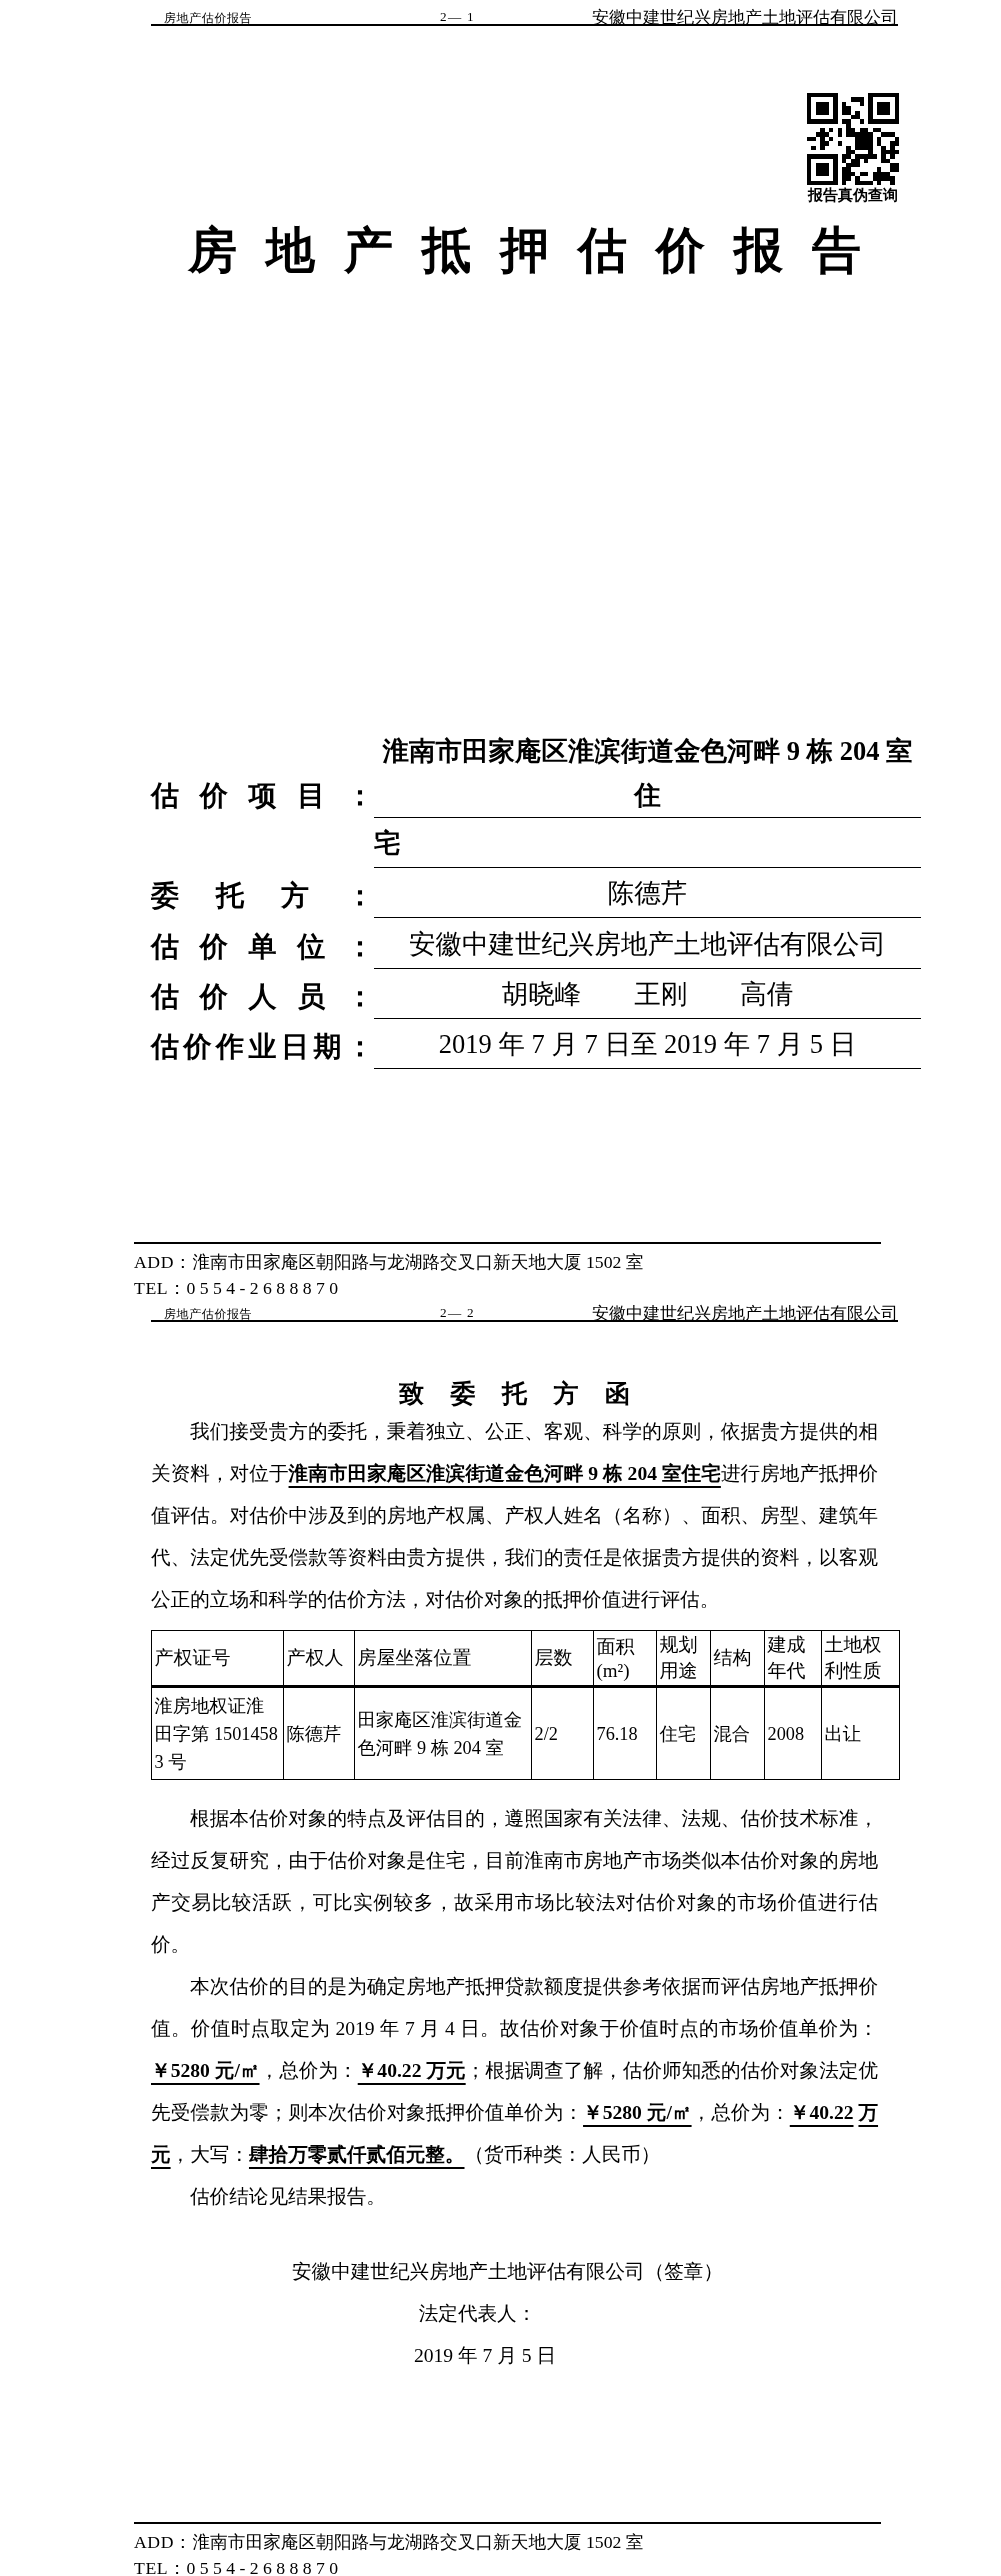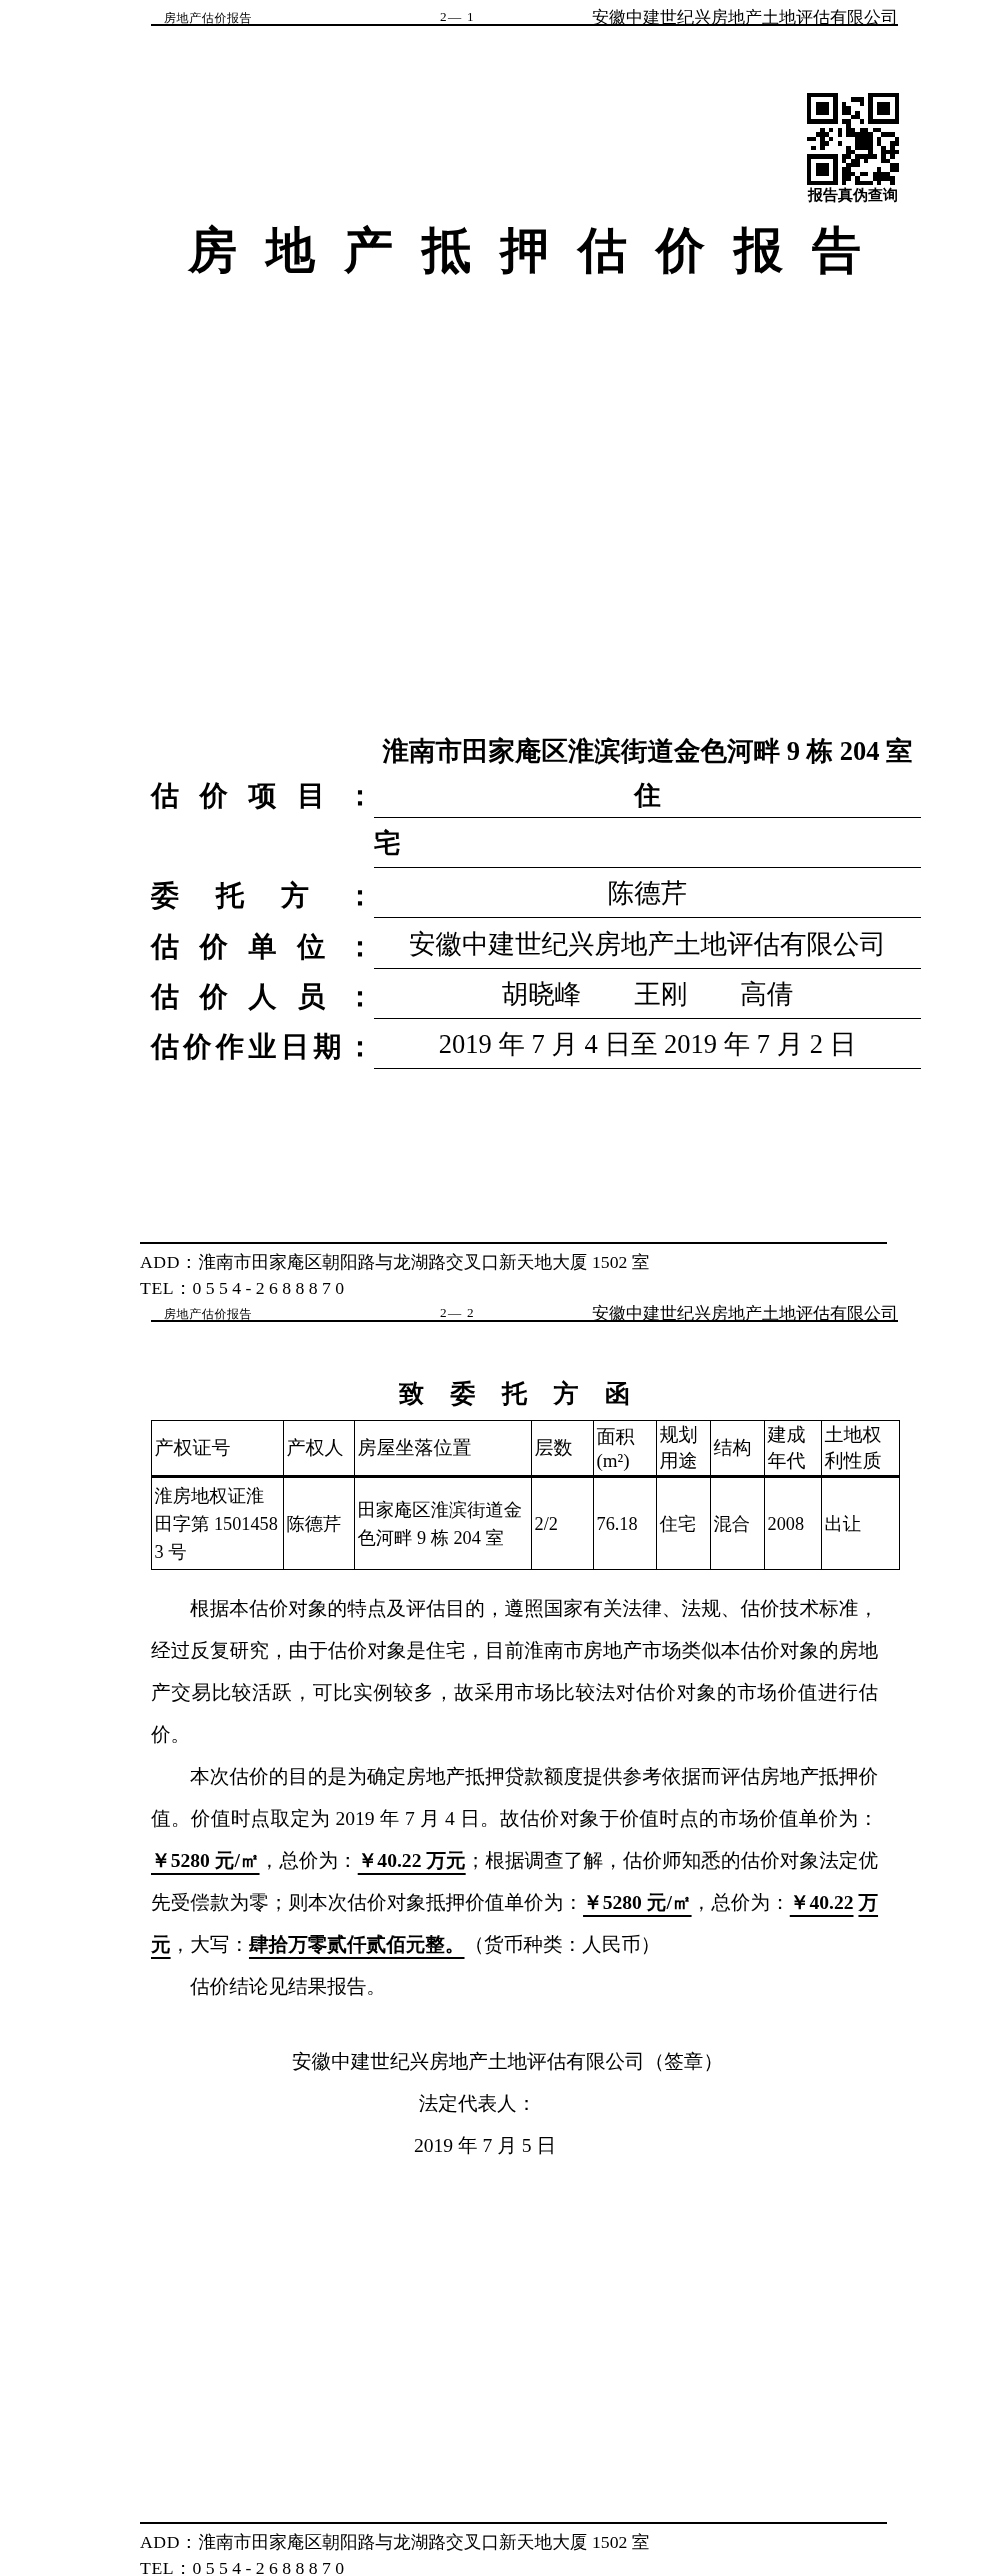--- a/index.html
+++ b/index.html
@@ -43,21 +43,21 @@
   .form{margin:449px 0 0 151px;width:770px;font-size:26.5px;}
   .frow{display:flex;align-items:flex-end;margin-bottom:3.2px;min-height:47px;}
   .flabel{flex:0 0 223px;font-weight:bold;font-size:28px;line-height:44px;
           text-align:justify;text-align-last:justify;white-space:nowrap;}
   .fspacer{flex:0 0 223px;}
   .fvalue{flex:1;border-bottom:1.9px solid #000;text-align:center;line-height:44px;min-height:46px;}
   .fvalue.left{text-align:left;}
   .fvalue.bold{font-weight:bold;}
 
   
-  .pg-footer{position:absolute;left:140px;width:747px;}
+  .pg-footer{position:absolute;left:134px;width:747px;}
   .page-1 .pg-footer{top:1242px;}
   .page-2 .pg-footer{top:1226px;}
   .f-rule{border-top:2.5px solid #000;margin-bottom:5px;}
   .f-line{font-size:17.7px;line-height:26px;white-space:nowrap;}
   .f-label{letter-spacing:0.6px;}
   .tel-num{letter-spacing:4.4px;}
 
   
   .l-content{margin-left:151px;width:727px;}
   .letter-title{
@@ -256,21 +256,21 @@
       <div class="frow">
         <span class="flabel">估价单位：</span>
         <span class="fvalue">安徽中建世纪兴房地产土地评估有限公司</span>
       </div>
       <div class="frow">
         <span class="flabel">估价人员：</span>
         <span class="fvalue">胡晓峰　　王刚　　高倩</span>
       </div>
       <div class="frow">
         <span class="flabel">估价作业日期：</span>
-        <span class="fvalue">2019 年 7 月 4 日至 2019 年 7 月 2 日</span>
+        <span class="fvalue">2019 年 7 月 7 日至 2019 年 7 月 5 日</span>
       </div>
     </div>
 
     <footer class="pg-footer">
       <div class="f-rule"></div>
       <div class="f-line">
         <span class="f-label">ADD：</span><span>淮南市田家庵区朝阳路与龙湖路交叉口新天地大厦 1502 室</span>
       </div>
       <div class="f-line">
         <span class="f-label">TEL：</span><span class="tel-num">0554-2688870</span>
@@ -283,20 +283,21 @@
     <header class="pg-header">
       <span class="ph-left">房地产估价报告</span>
       <span class="ph-center">2— 2</span>
       <span class="ph-right">安徽中建世纪兴房地产土地评估有限公司</span>
     </header>
     <div class="pg-rule"></div>
 
     <div class="l-content">
       <h2 class="letter-title">致委托方函</h2>
 
+      <p class="para"><span>我们接受贵方的委托，秉着独立、公正、客观、科学的原则，依据贵方提供的相关资料，对位于</span><span class="bu">淮南市田家庵区淮滨街道金色河畔 9 栋 204 室住宅</span><span>进行房地产抵押价值评估。对估价中涉及到的房地产权属、产权人姓名（名称）、面积、房型、建筑年代、法定优先受偿款等资料由贵方提供，我们的责任是依据贵方提供的资料，以客观公正的立场和科学的估价方法，对估价对象的抵押价值进行评估。</span></p>
 
       <table class="letter-table">
         <colgroup>
           <col style="width:132px">
             <col style="width:71px">
             <col style="width:177px">
           <col style="width:62px">
             <col style="width:63px">
             <col style="width:54px">
           <col style="width:54px">

